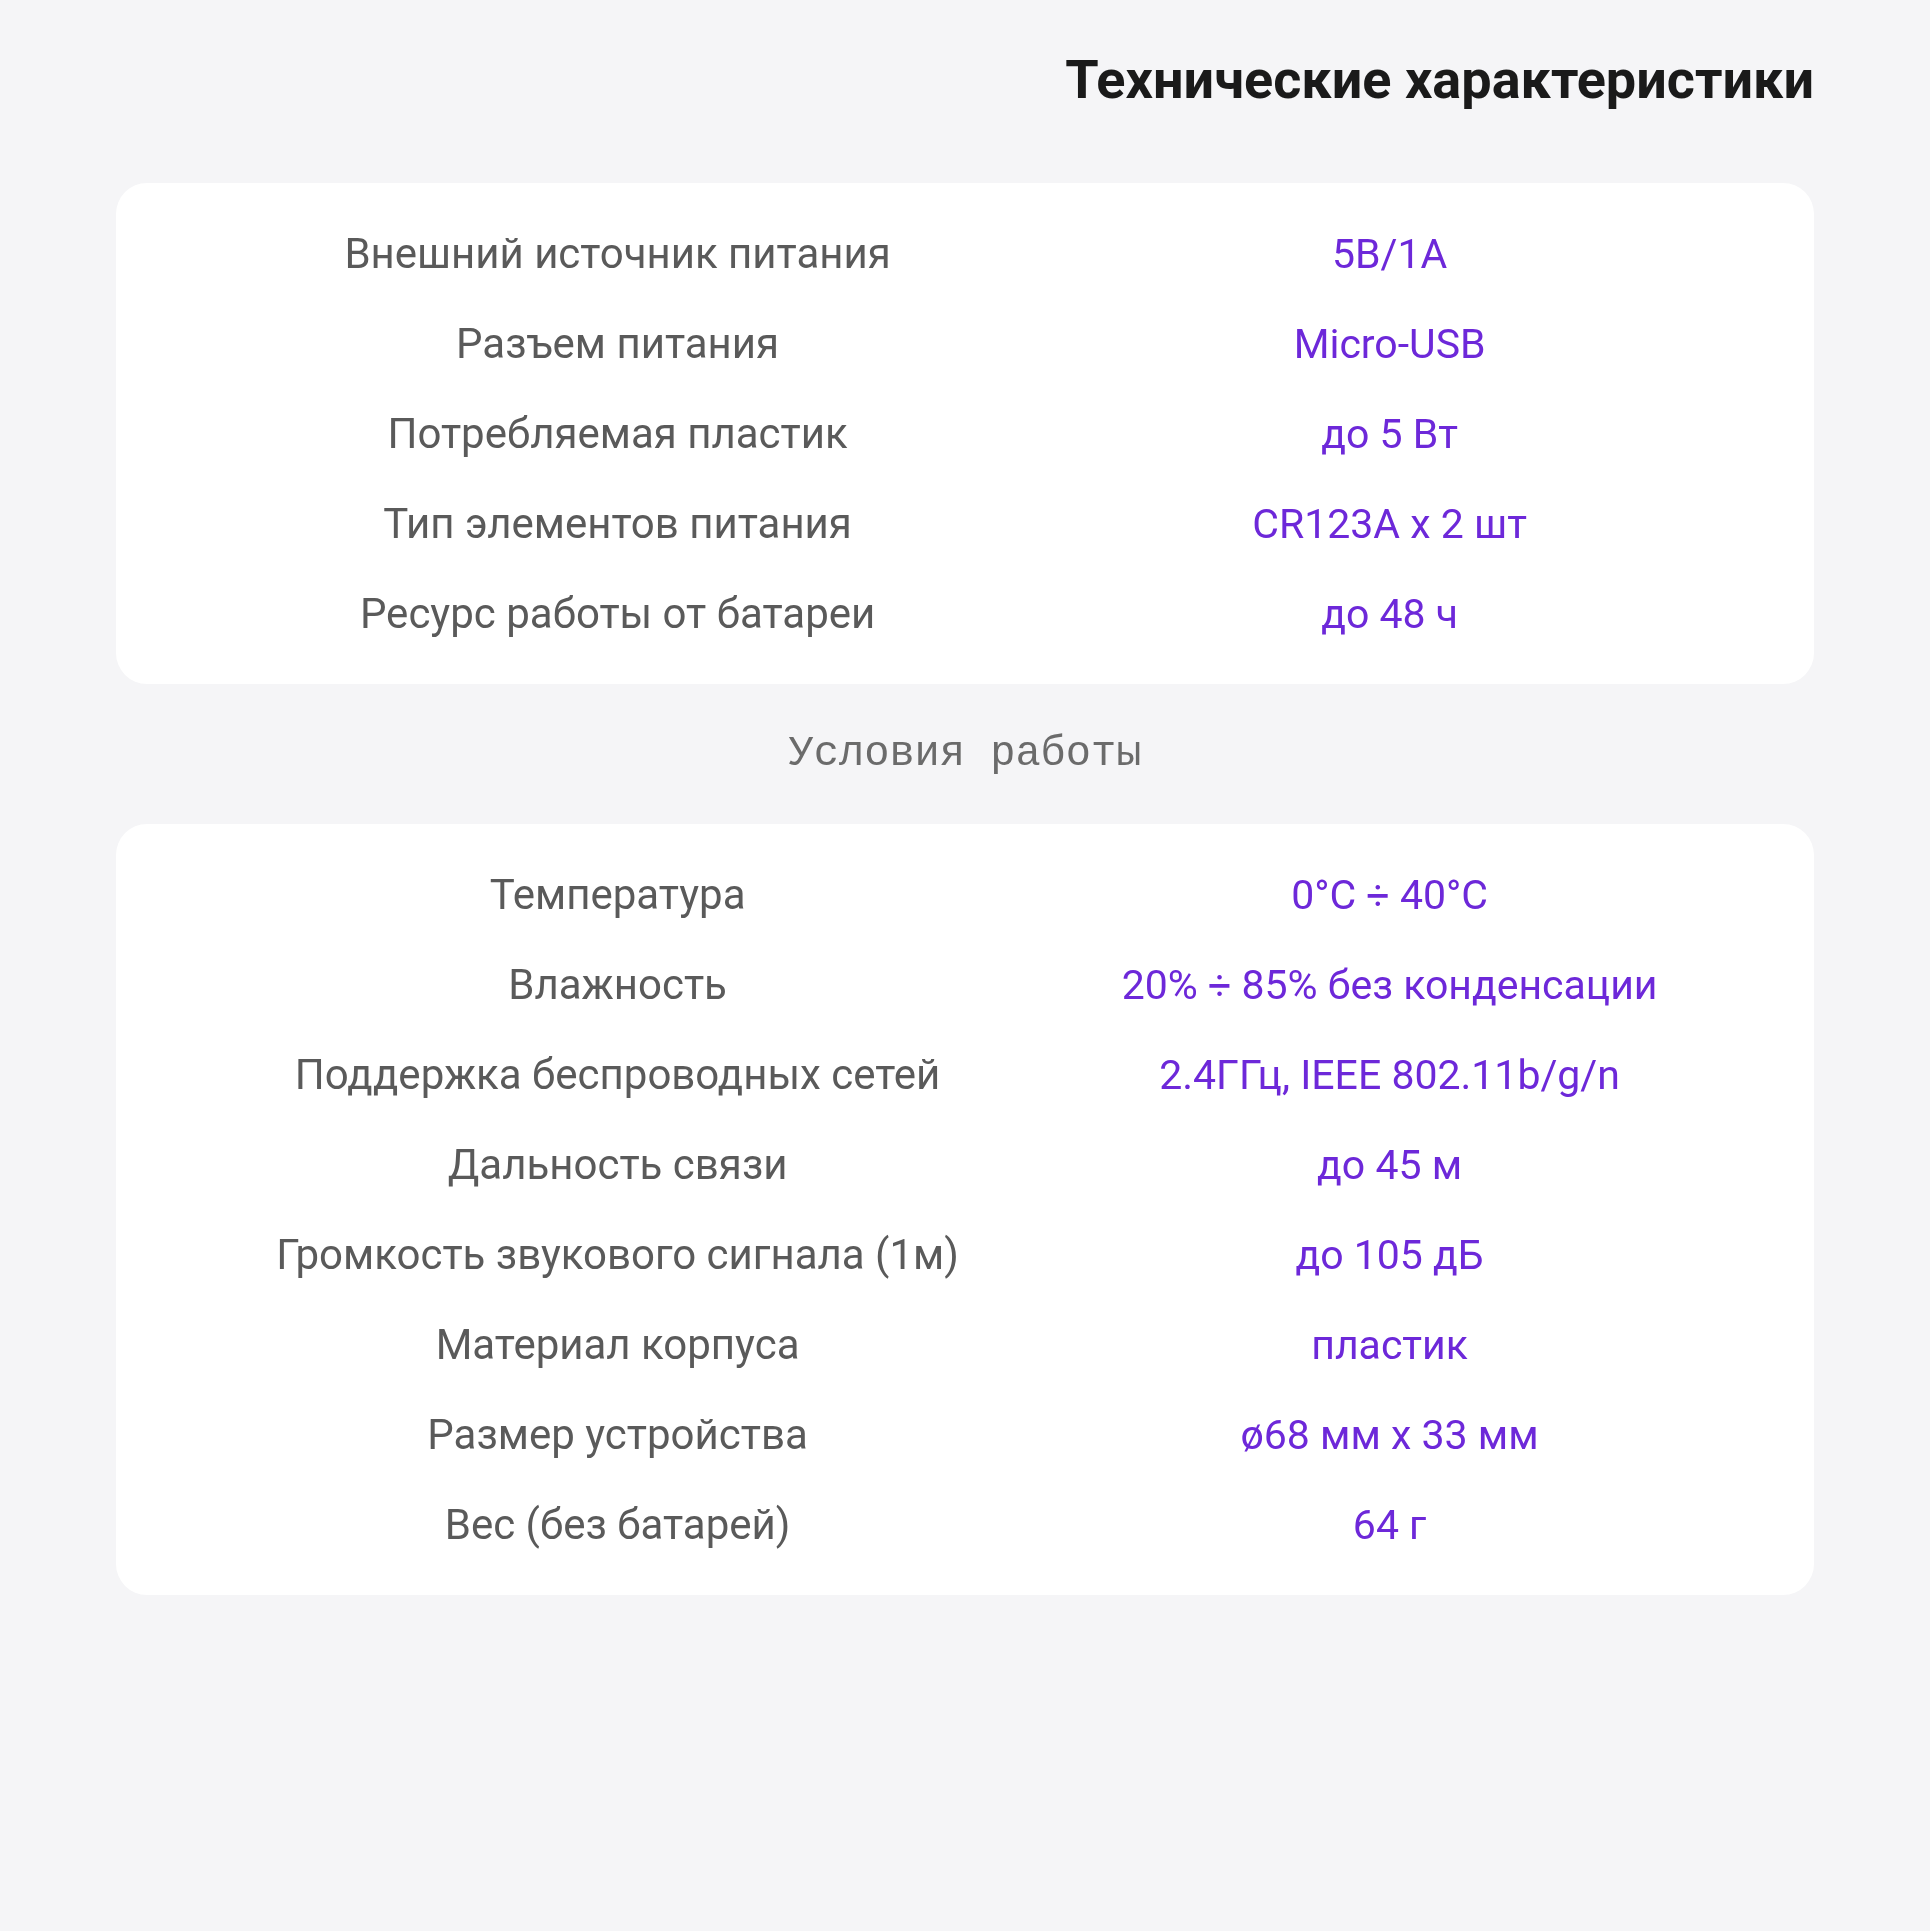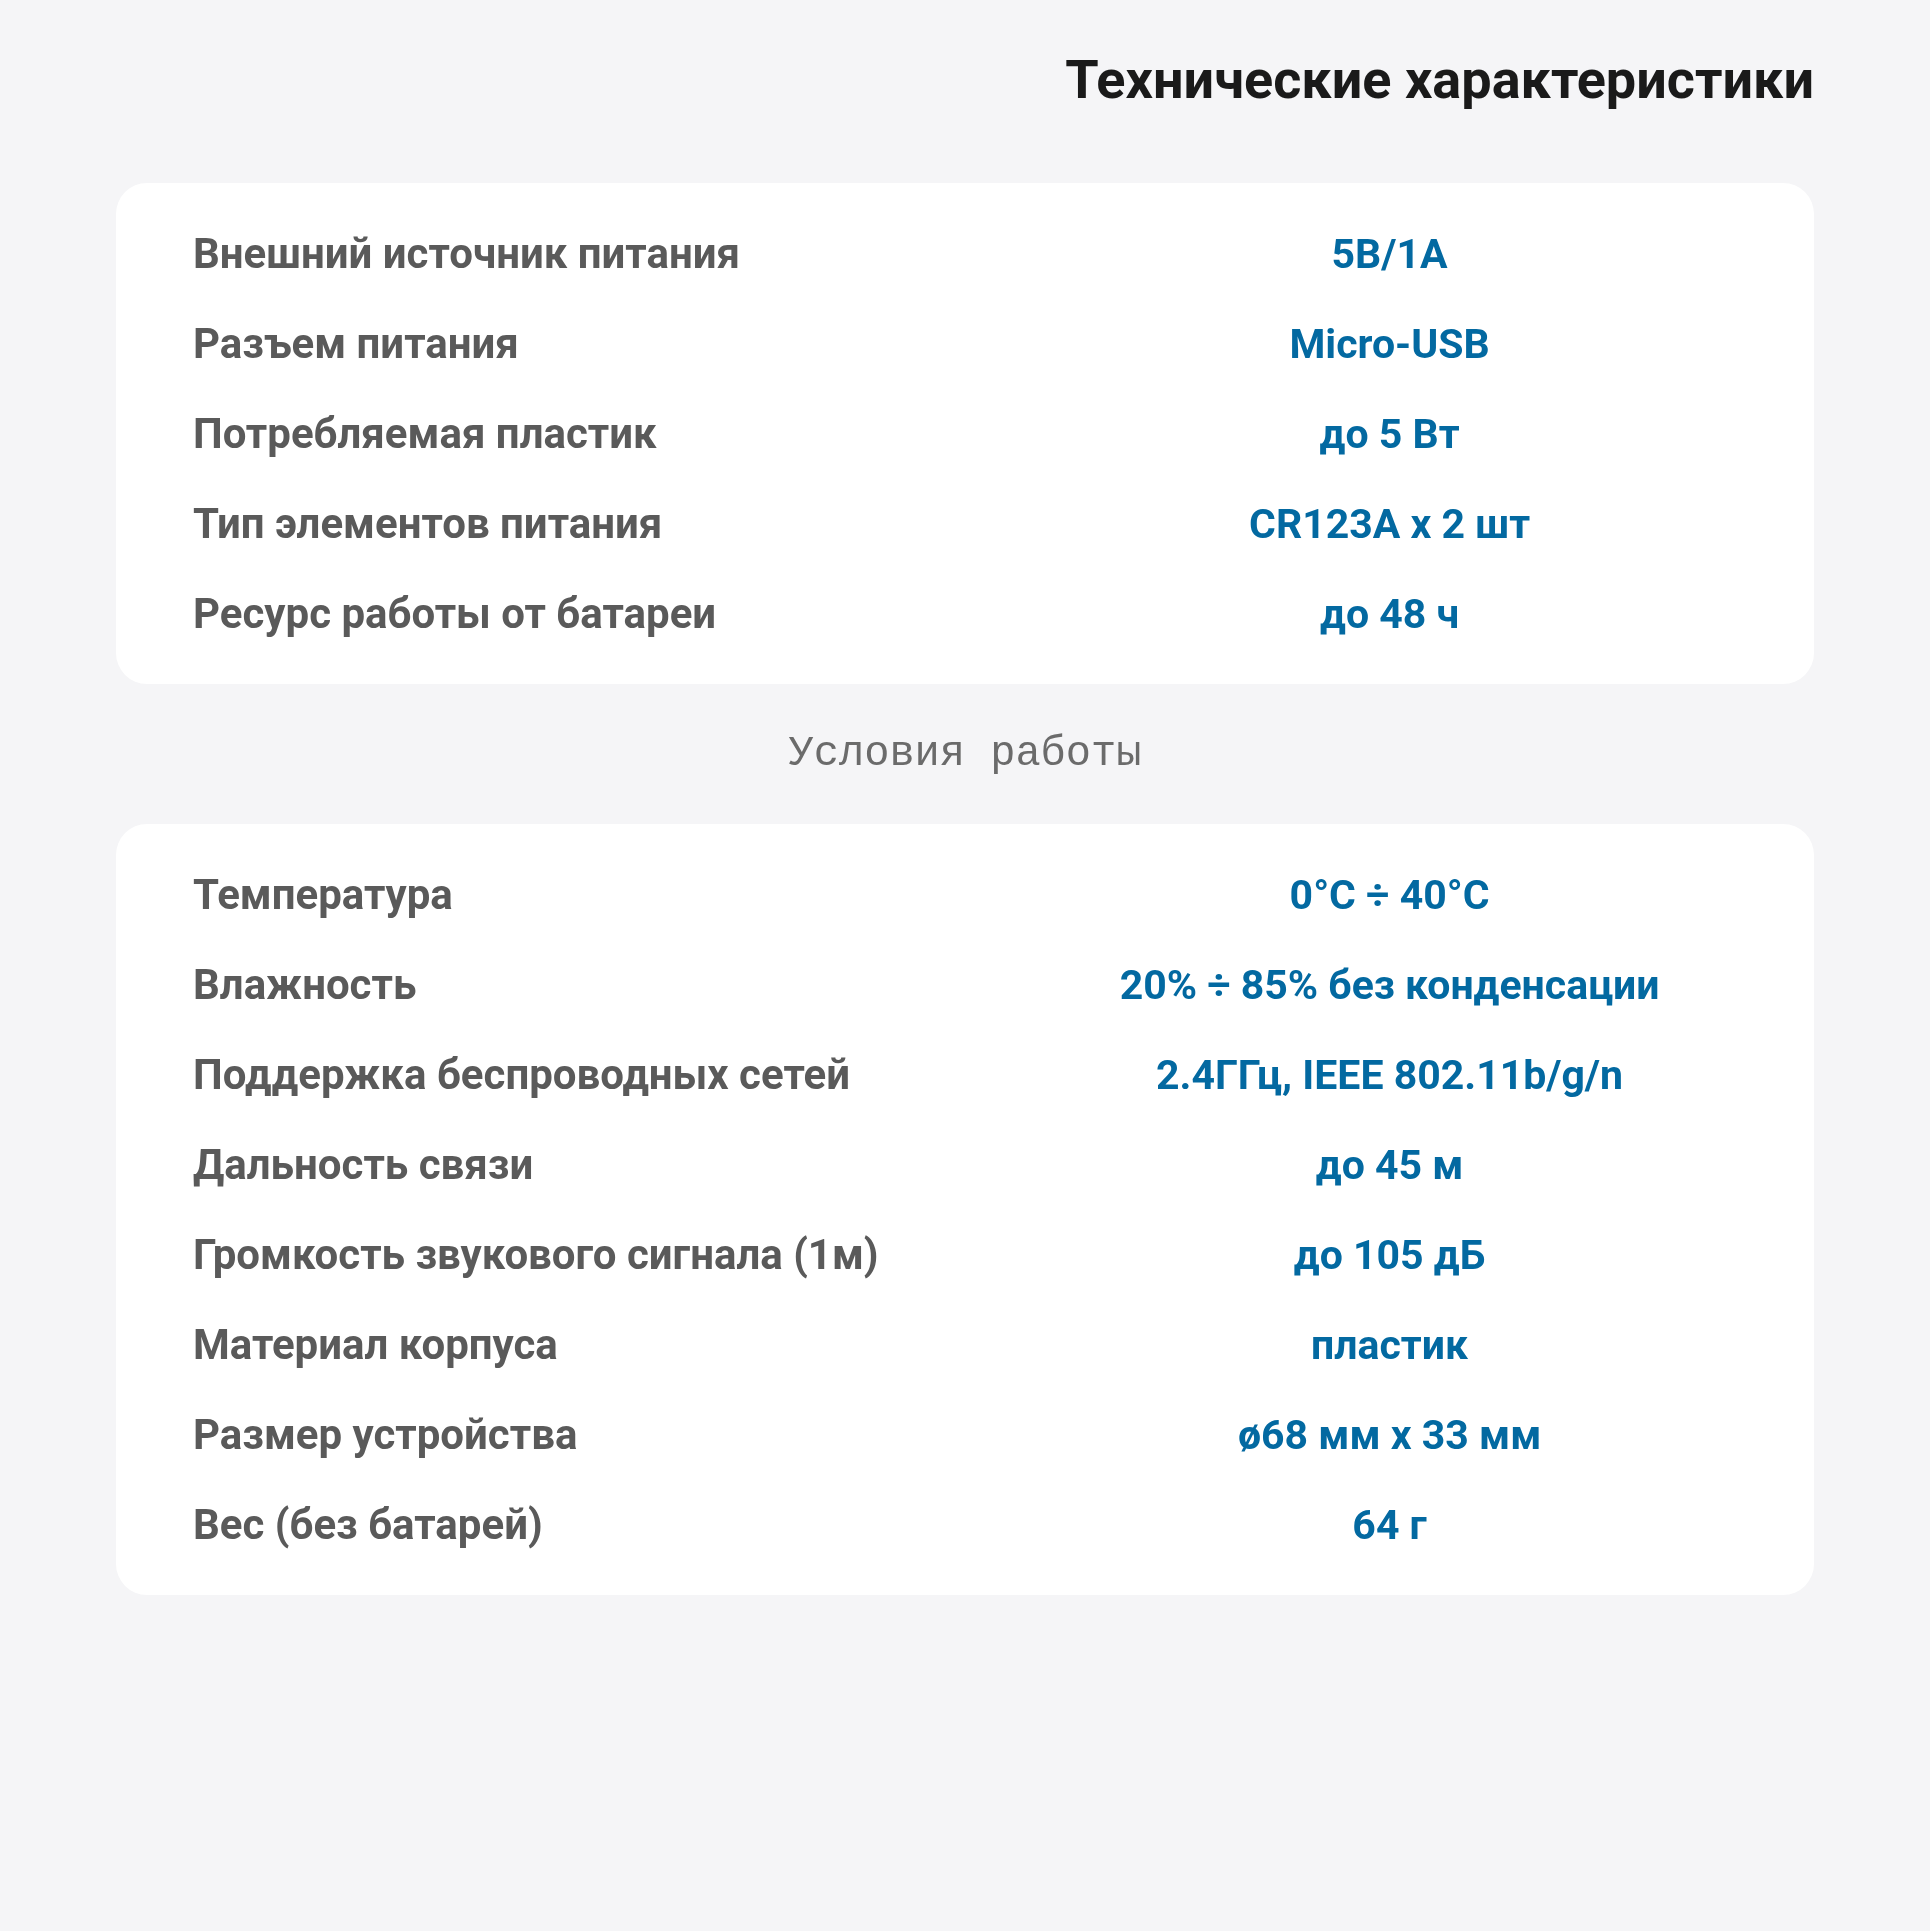--- a/index.html
+++ b/index.html
@@ -39,29 +39,29 @@
       display: flex;
       align-items: center;
       margin-bottom: 41px;
     }
     .row:last-child {
       margin-bottom: 0;
     }
     .label {
       flex: 0 0 55%;
       font-size: 42px;
-      font-weight: 700;
+      font-weight: 400;
       color: #5a5a5a;
-      text-align: left;
+      text-align: center;
     }
     .value {
       flex: 0 0 45%;
       font-size: 41px;
-      font-weight: 700;
-      color: #0369a1;
+      font-weight: 400;
+      color: #6d28d9;
       text-align: center;
     }
   </style>
 </head>
 <body>
 
 <h1 class="title">Технические характеристики</h1>
 
 <div class="card">
   <div class="row">

